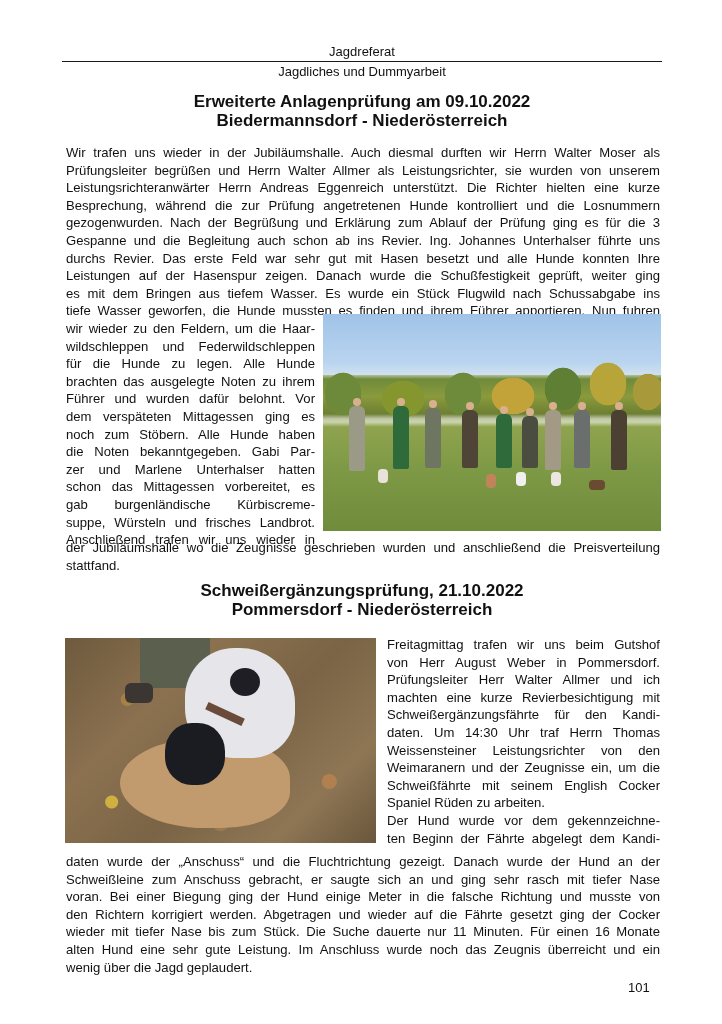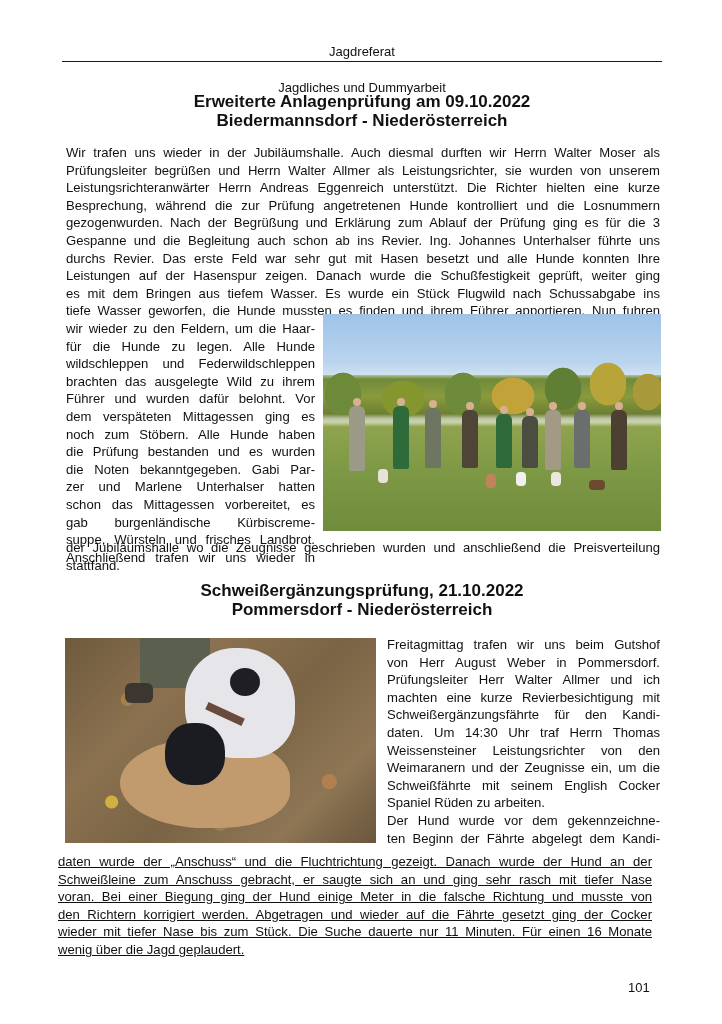--- a/index.html
+++ b/index.html
@@ -5,21 +5,21 @@
     html, body { margin: 0; padding: 0; background: #ffffff; }
     body { width: 722px; height: 1024px; position: relative; overflow: hidden;
            font-family: "Liberation Sans", sans-serif; color: #111111; }
     .page { position: absolute; left: 0; top: 0; width: 722px; height: 1024px; }
 
     .hdr-top { position: absolute; left: 62px; width: 600px; top: 44px; text-align: center;
                font-size: 13px; line-height: 16px; }
     .hdr-rule { position: absolute; left: 62px; width: 600px; top: 61px; height: 0;
                 border-top: 1.5px solid #1a1a1a; }
     .hdr-sub { position: absolute; left: 62px; width: 600px; top: 64px; text-align: center;
-               font-size: 13px; line-height: 16px; margin-top: 16px; }
+               font-size: 13px; line-height: 16px; }
 
     .title { position: absolute; left: 62px; width: 600px; text-align: center;
              font-weight: bold; font-size: 17px; line-height: 19px; }
     .t1 { top: 92px; }
     .t2 { top: 581px; }
 
     .para { position: absolute; font-size: 13.1px; line-height: 17.6px; text-align: justify;
             margin: 0; }
     .para .ln { display: block; white-space: nowrap; text-align-last: justify; text-align: justify; }
     .para .ln.last { text-align-last: left; }
@@ -94,27 +94,26 @@
     <span class="ln">gezogenwurden. Nach der Begrüßung und Erklärung zum Ablauf der Prüfung ging es für die 3</span>
     <span class="ln">Gespanne und die Begleitung auch schon ab ins Revier. Ing. Johannes Unterhalser führte uns</span>
     <span class="ln">durchs Revier. Das erste Feld war sehr gut mit Hasen besetzt und alle Hunde konnten Ihre</span>
     <span class="ln">Leistungen auf der Hasenspur zeigen. Danach wurde die Schußfestigkeit geprüft, weiter ging</span>
     <span class="ln">es mit dem Bringen aus tiefem Wasser. Es wurde ein Stück Flugwild nach Schussabgabe ins</span>
     <span class="ln">tiefe Wasser geworfen, die Hunde mussten es finden und ihrem Führer apportieren. Nun fuhren</span>
   </div>
 
   <div class="para" style="left:66px; top:320px; width:249px;">
     <span class="ln">wir wieder zu den Feldern, um die Haar-</span>
+    <span class="ln">wildschleppen und Federwildschleppen</span>
     <span class="ln">für die Hunde zu legen. Alle Hunde</span>
-    <span class="ln">wildschleppen und Federwildschleppen</span>
-    <span class="ln">brachten das ausgelegte Wild zu ihrem</span>
+    <span class="ln">brachten das ausgelegte Noten zu ihrem</span>
     <span class="ln">Führer und wurden dafür belohnt. Vor</span>
     <span class="ln">dem verspäteten Mittagessen ging es</span>
     <span class="ln">noch zum Stöbern. Alle Hunde haben</span>
-    <span class="ln">die Prüfung bestanden und es wurden</span>
     <span class="ln">die Noten bekanntgegeben. Gabi Par-</span>
     <span class="ln">zer und Marlene Unterhalser hatten</span>
     <span class="ln">schon das Mittagessen vorbereitet, es</span>
     <span class="ln">gab burgenländische Kürbiscreme-</span>
     <span class="ln">suppe, Würsteln und frisches Landbrot.</span>
     <span class="ln">Anschließend trafen wir uns wieder in</span>
   </div>
 
   <div class="photo photo-group">
     <div class="trees"></div>
@@ -162,23 +161,24 @@
     <span class="ln">Schweißergänzungsfährte für den Kandi-</span>
     <span class="ln">daten. Um 14:30 Uhr traf Herrn Thomas</span>
     <span class="ln">Weissensteiner Leistungsrichter von den</span>
     <span class="ln">Weimaranern und der Zeugnisse ein, um die</span>
     <span class="ln">Schweißfährte mit seinem English Cocker</span>
     <span class="ln last">Spaniel Rüden zu arbeiten.</span>
     <span class="ln">Der Hund wurde vor dem gekennzeichne-</span>
     <span class="ln">ten Beginn der Fährte abgelegt dem Kandi-</span>
   </div>
 
-  <div class="para" style="left:58px; top:853px; width:594px;text-decoration:underline;">
+  <div class="para" style="left:66px; top:853px; width:594px;">
     <span class="ln">daten wurde der „Anschuss“ und die Fluchtrichtung gezeigt. Danach wurde der Hund an der</span>
     <span class="ln">Schweißleine zum Anschuss gebracht, er saugte sich an und ging sehr rasch mit tiefer Nase</span>
     <span class="ln">voran. Bei einer Biegung ging der Hund einige Meter in die falsche Richtung und musste von</span>
     <span class="ln">den Richtern korrigiert werden. Abgetragen und wieder auf die Fährte gesetzt ging der Cocker</span>
     <span class="ln">wieder mit tiefer Nase bis zum Stück. Die Suche dauerte nur 11 Minuten. Für einen 16 Monate</span>
+    <span class="ln">alten Hund eine sehr gute Leistung. Im Anschluss wurde noch das Zeugnis überreicht und ein</span>
     <span class="ln last">wenig über die Jagd geplaudert.</span>
   </div>
 
   <div class="pagenum">101</div>
 </div>
 
 </body></html>

